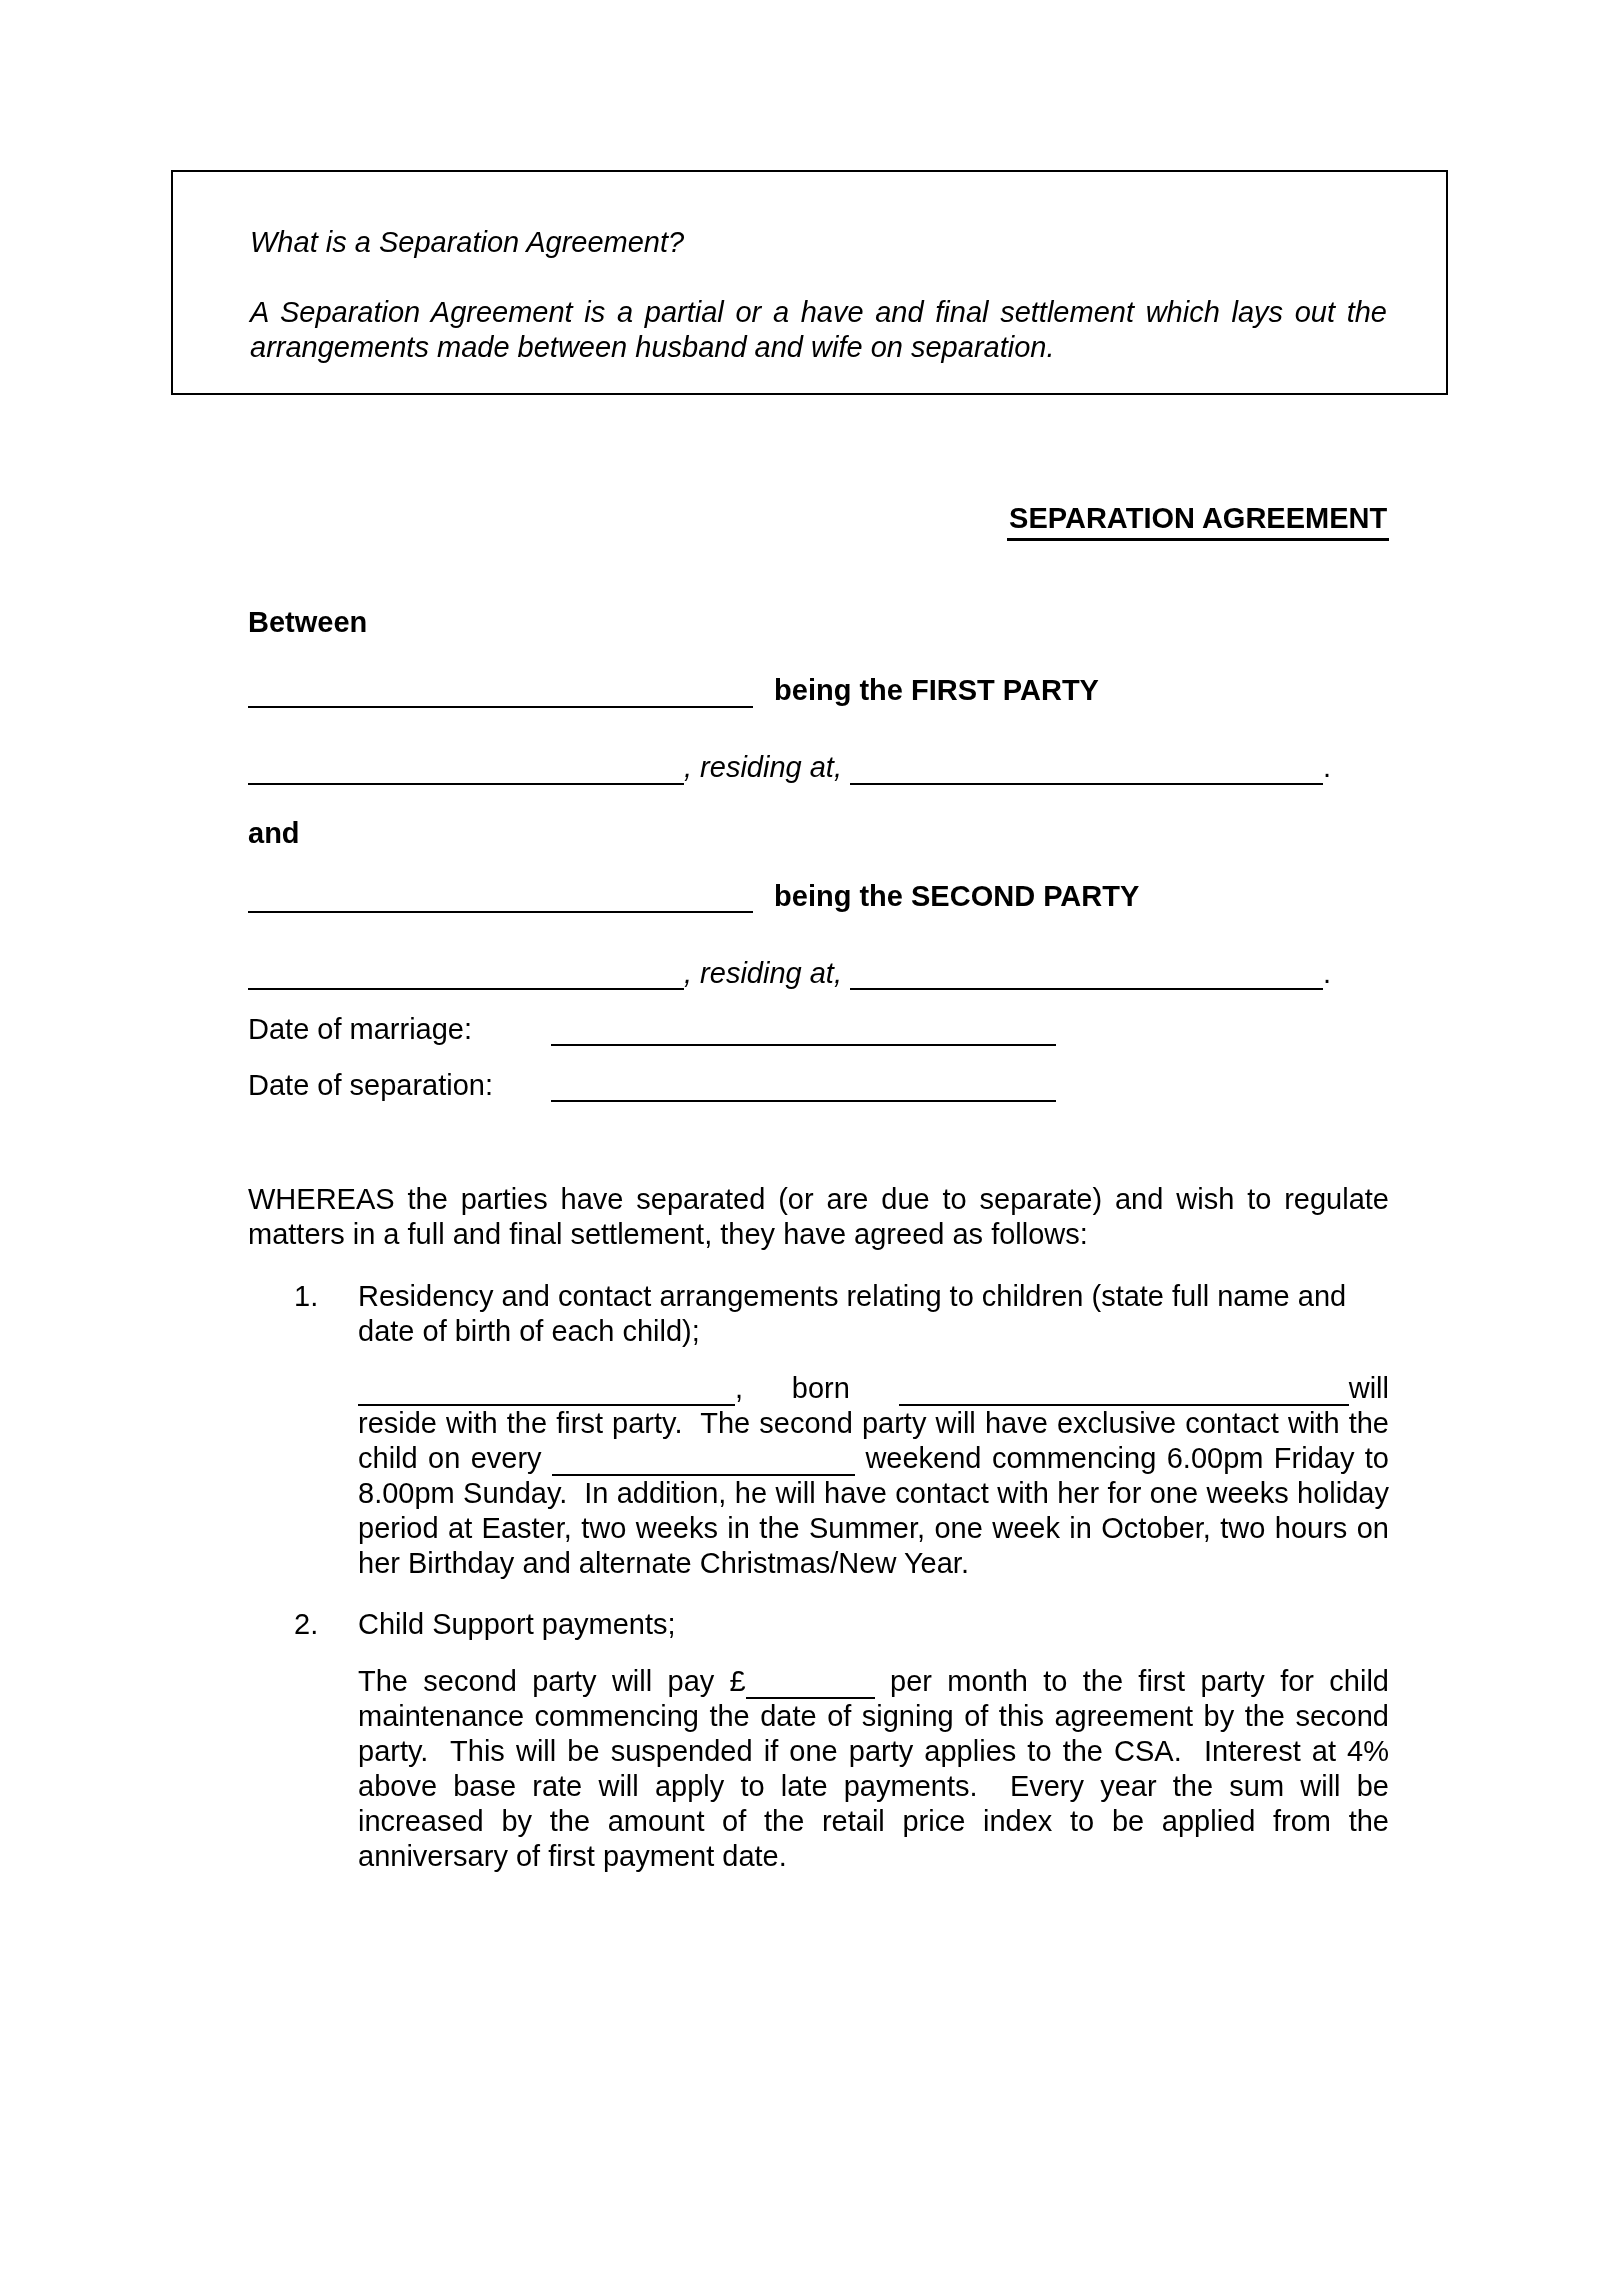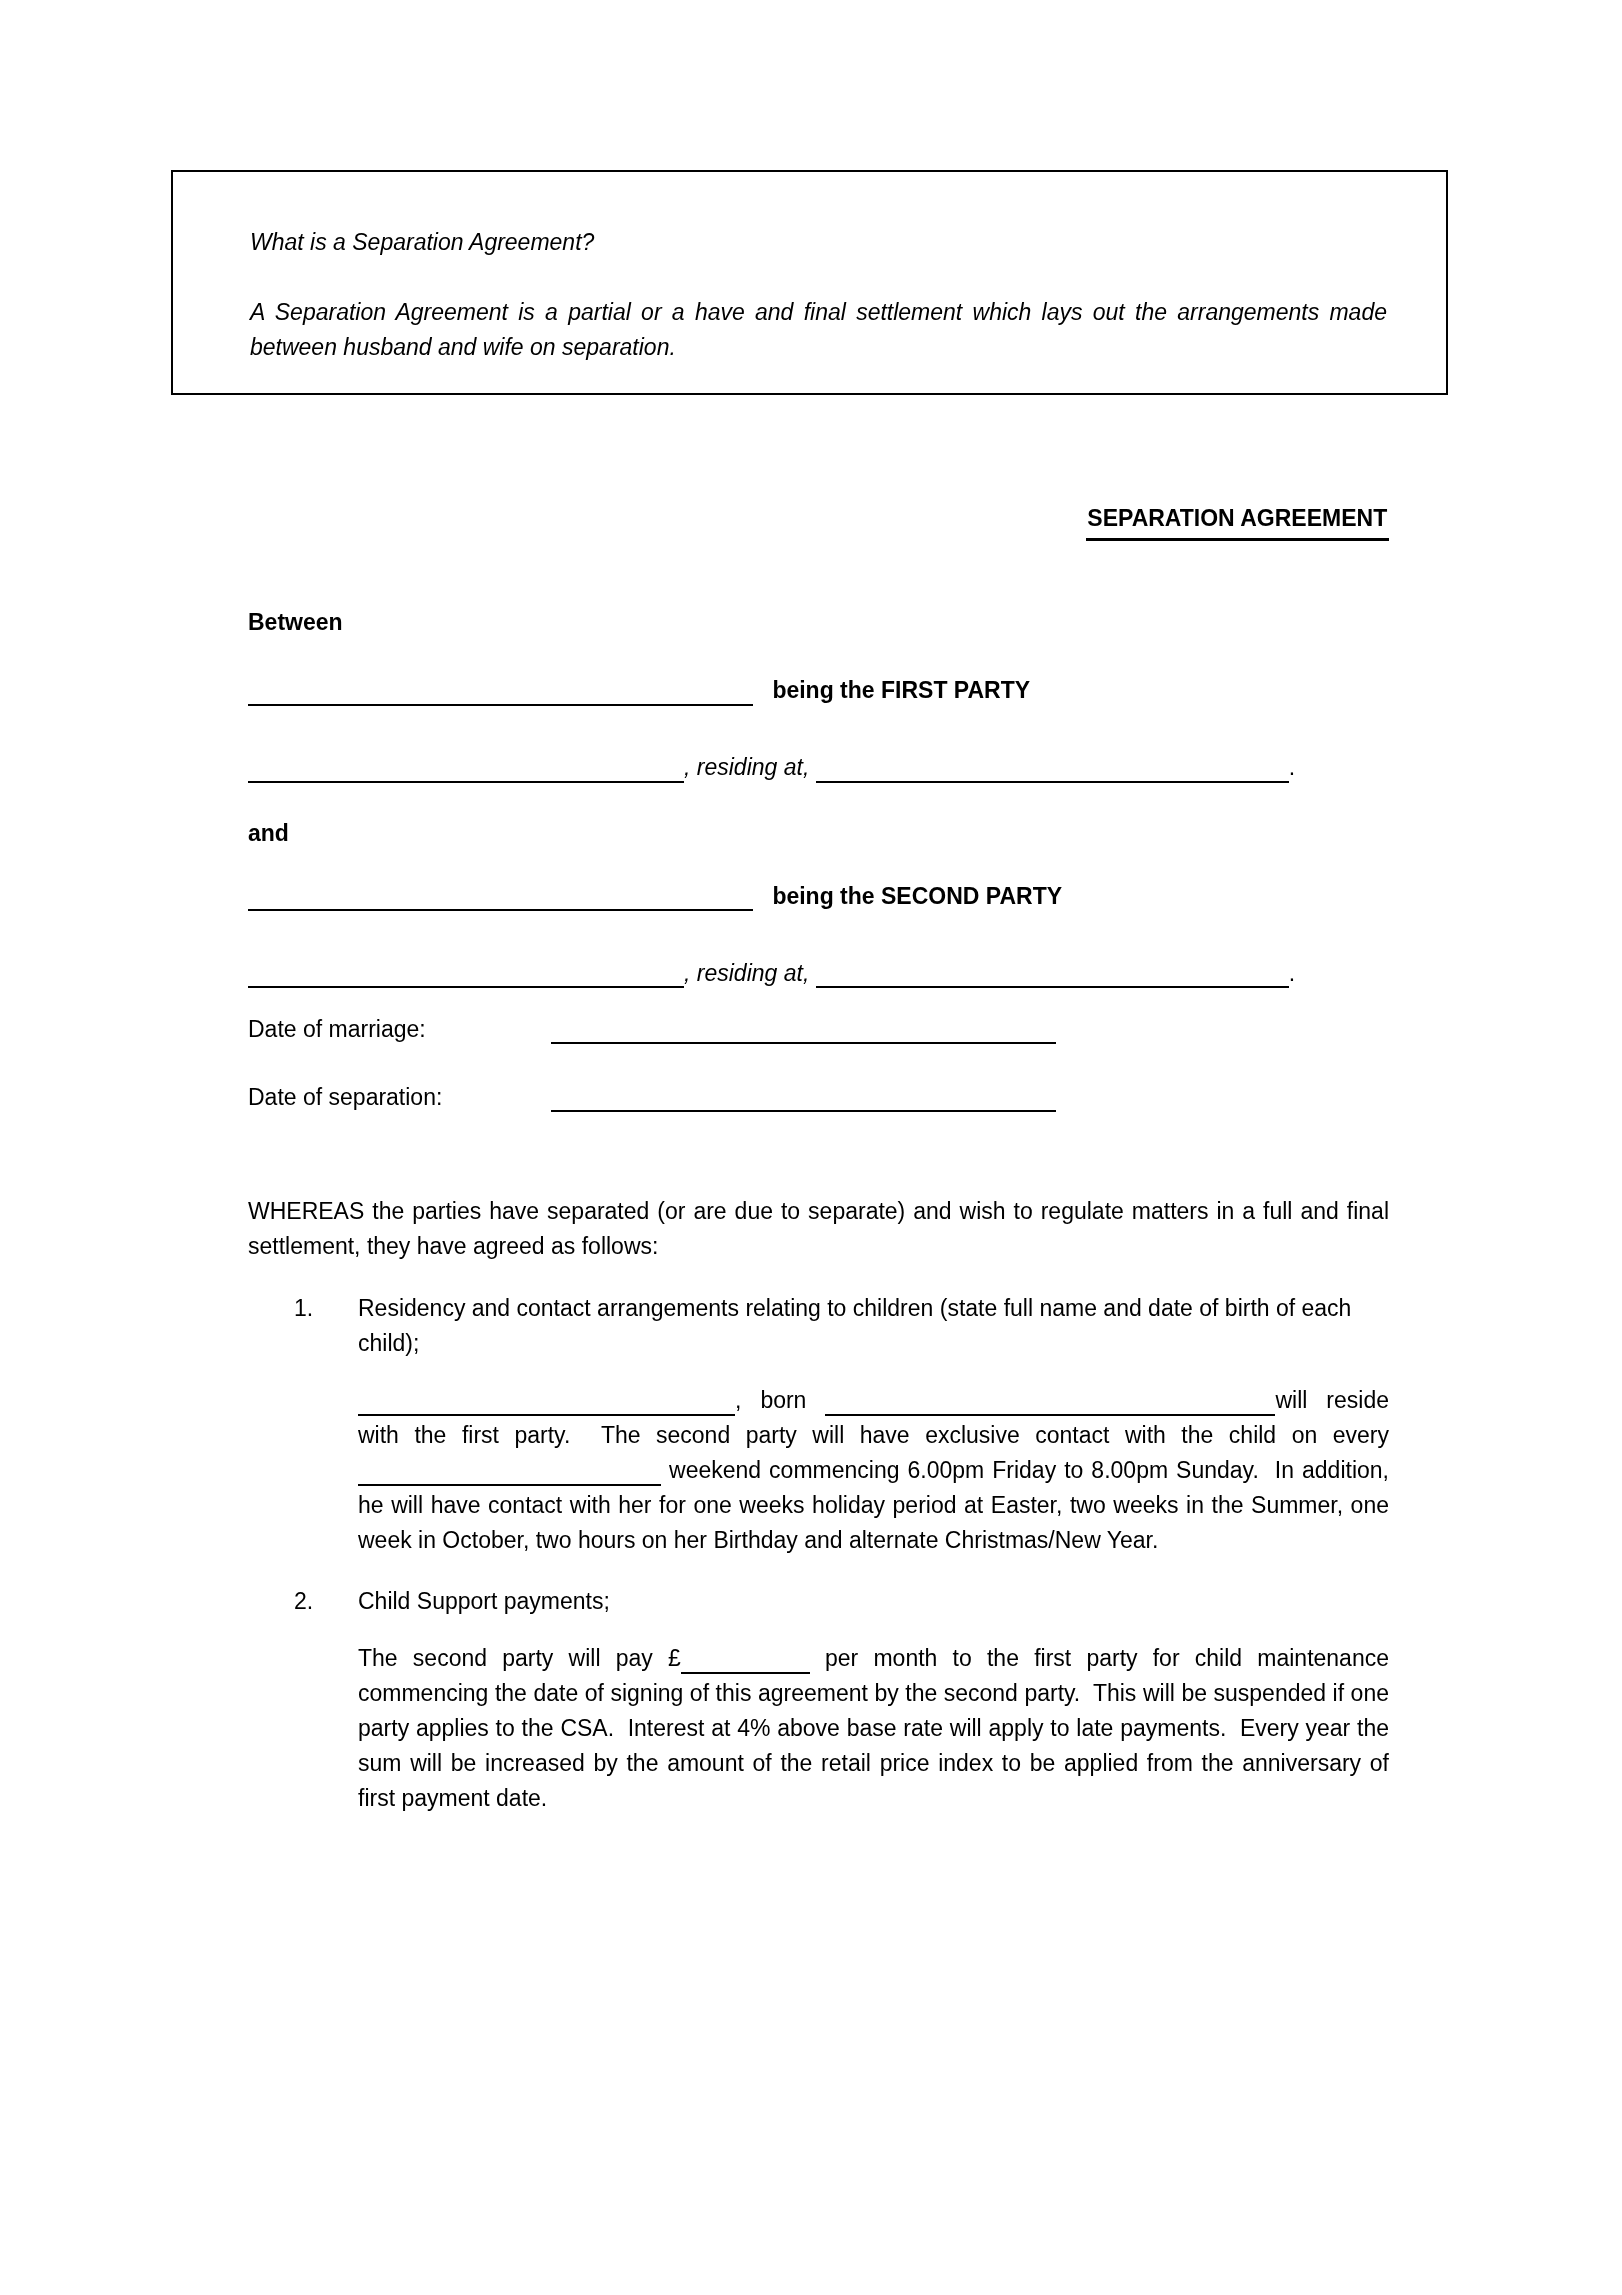--- a/index.html
+++ b/index.html
@@ -4,21 +4,21 @@
 <style>
   html,body{margin:0;padding:0;background:#ffffff;}
   .page{
     position:relative;
     width:1623px;height:2296px;
     box-sizing:border-box;
     padding-top:170px;
     background:#ffffff;
     color:#000;
     font-family:"Liberation Sans",sans-serif;
-    font-size:23px;line-height:35px;
+    font-size:29px;line-height:35px;
     overflow:hidden;
   }
   .infobox{
     box-sizing:border-box;
     margin-left:171px;
     width:1277px;
     border:2.8px solid #000;
     padding:53px 59px 27.5px 77px;
     font-style:italic;
   }
@@ -41,21 +41,21 @@
     height:27.5px;
     margin-bottom:-7.3px;
   }
   .row-between{margin-top:64px;font-weight:bold;}
   .row-firstparty{margin-top:33px;}
   .row-residing1{margin-top:42px;}
   .row-and{margin-top:31px;font-weight:bold;}
   .row-secondparty{margin-top:27.5px;}
   .row-residing2{margin-top:42px;}
   .row-marriage{margin-top:21px;}
-  .row-separation{margin-top:33px;}
+  .row-separation{margin-top:21px;}
   .label-col{display:inline-block;width:303px;}
   .whereas{margin:79px 0 0 0;}
   .clause{position:relative;padding-left:110px;}
   .clause-1{margin-top:27.5px;}
   .clause-2{margin-top:26px;}
   .clause-num{position:absolute;left:46px;top:0;}
   .clause-heading{
     margin:0;
     text-decoration-thickness:2.8px;
     text-underline-offset:5.5px;

